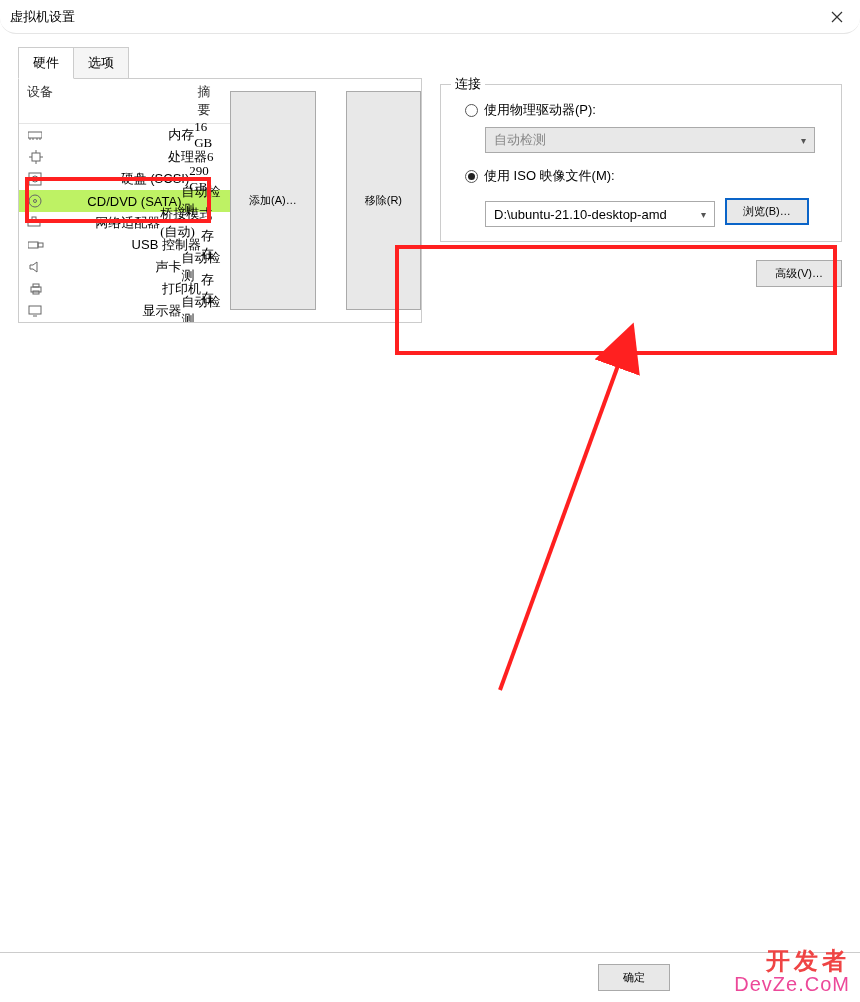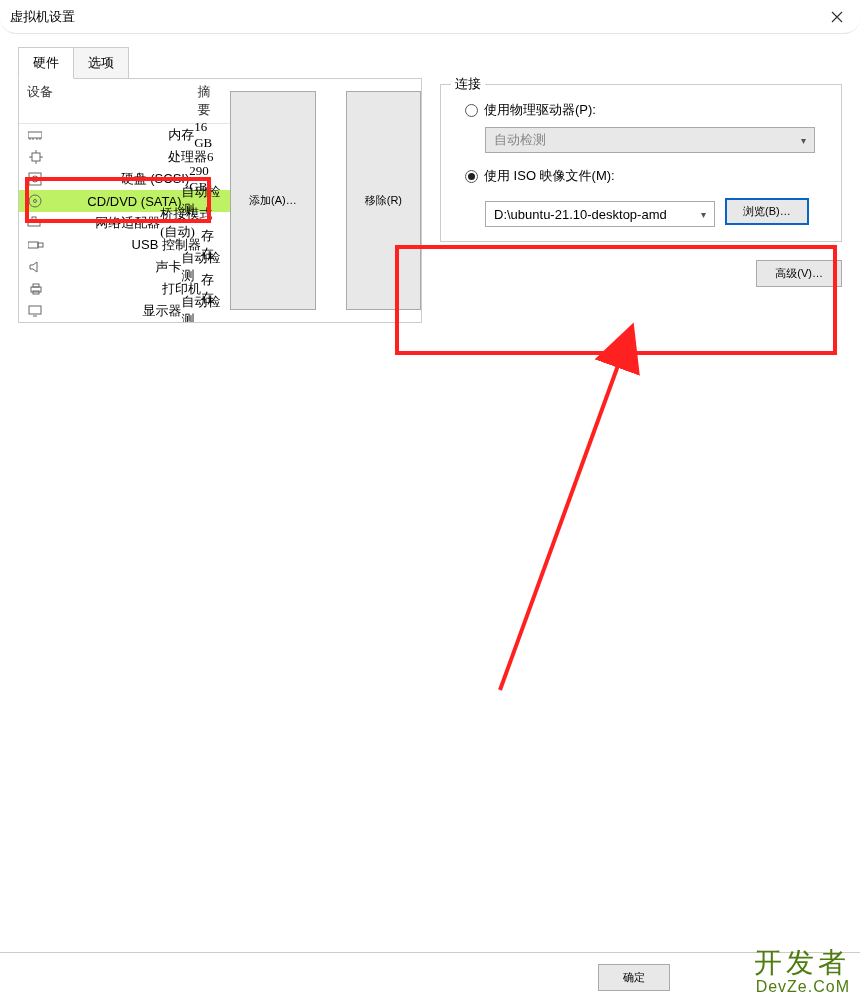--- a/index.html
+++ b/index.html
@@ -177,22 +177,22 @@
   align-items: center;
   justify-content: flex-end;
   padding-right: 190px;
 }
 .watermark {
   position: absolute;
   right: 10px; bottom: 6px;
   text-align: right;
   font-family: "SimHei", sans-serif;
 }
-.watermark .line1 { color: #4d7c0f; font-size: 28px; font-weight: 400; letter-spacing: 4px; }
-.watermark .line2 { color: #4d7c0f; font-size: 16px; letter-spacing: 1px; margin-top:-4px;}
+.watermark .line1 { color: #ef4444; font-size: 24px; font-weight: 700; letter-spacing: 4px; }
+.watermark .line2 { color: #ec4899; font-size: 20px; letter-spacing: 1px; margin-top:-4px;}
 </style>
 </head>
 <body>
 
 <div class="titlebar">
   <span>虚拟机设置</span>
   <div class="close">
     <svg width="12" height="12" viewBox="0 0 12 12">
         <path d="M1 1 L11 11 M11 1 L1 11" stroke="#333" stroke-width="1.2"></path>
       </svg>

